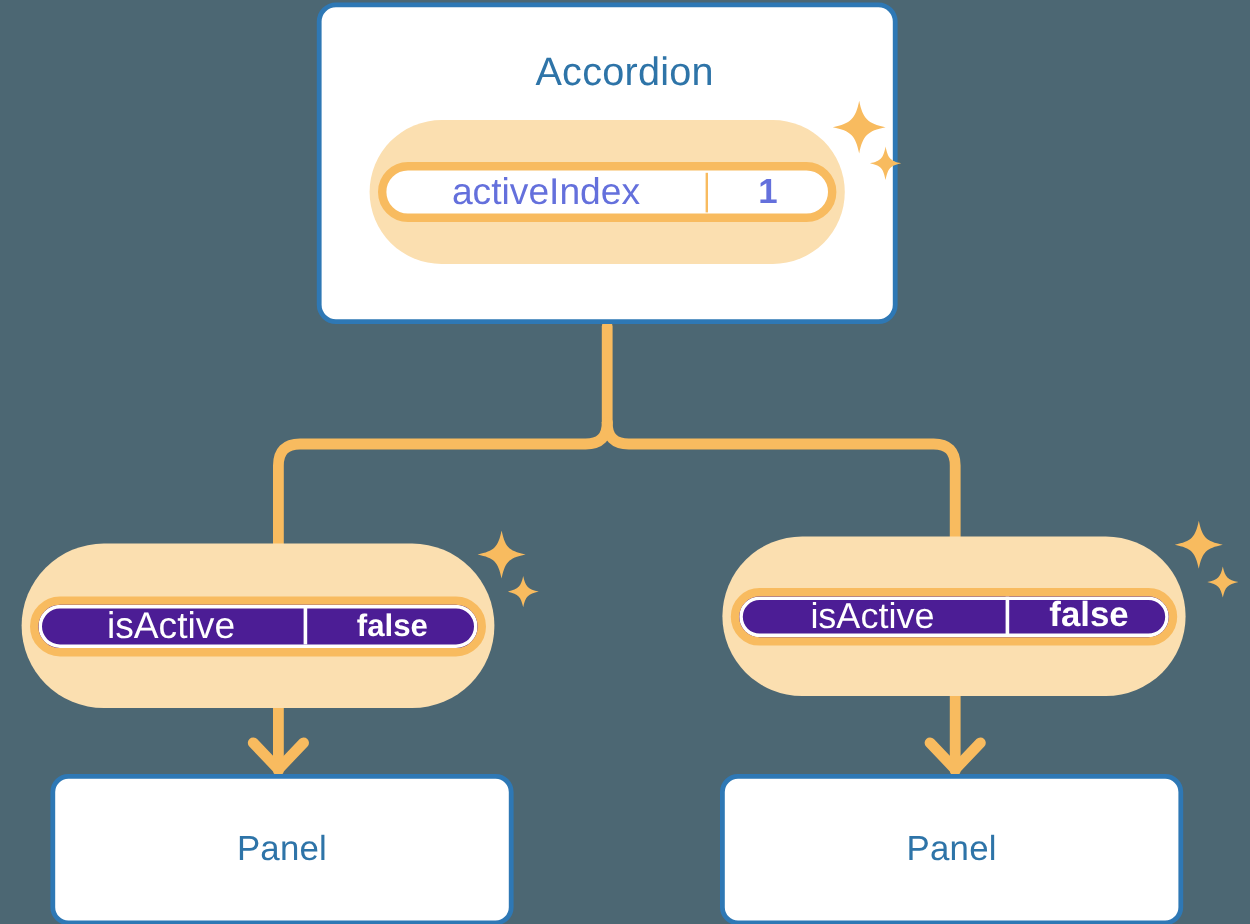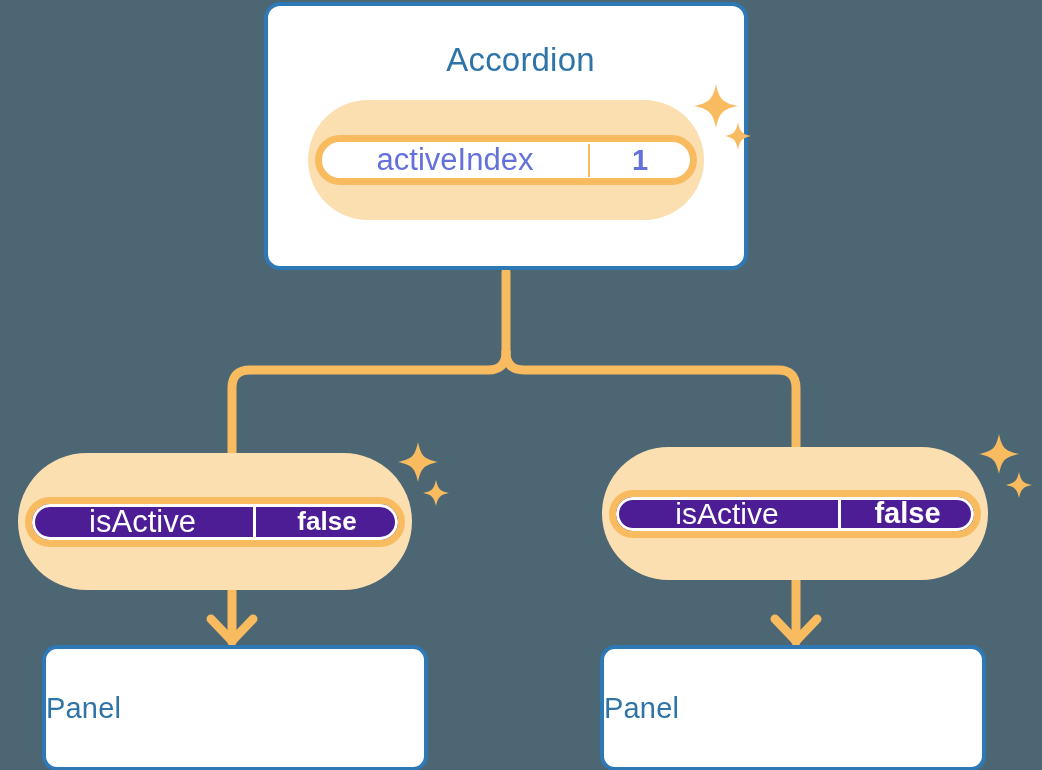--- a/index.html
+++ b/index.html
@@ -62,20 +62,21 @@
     padding-left: 29px;
   }
 
   
   .panel-card {
     width: 386px;
     height: 126px;
     border-radius: 15px;
     display: flex;
     align-items: center;
+    justify-content: center;
   }
   .panel-card .card-title {
     font-size: 29px;
   }
   #panel-left  { left: 42px;  top: 645px; }
   #panel-right { left: 600px; top: 645px; }
 
   
   .pill-wrap {
     position: absolute;

